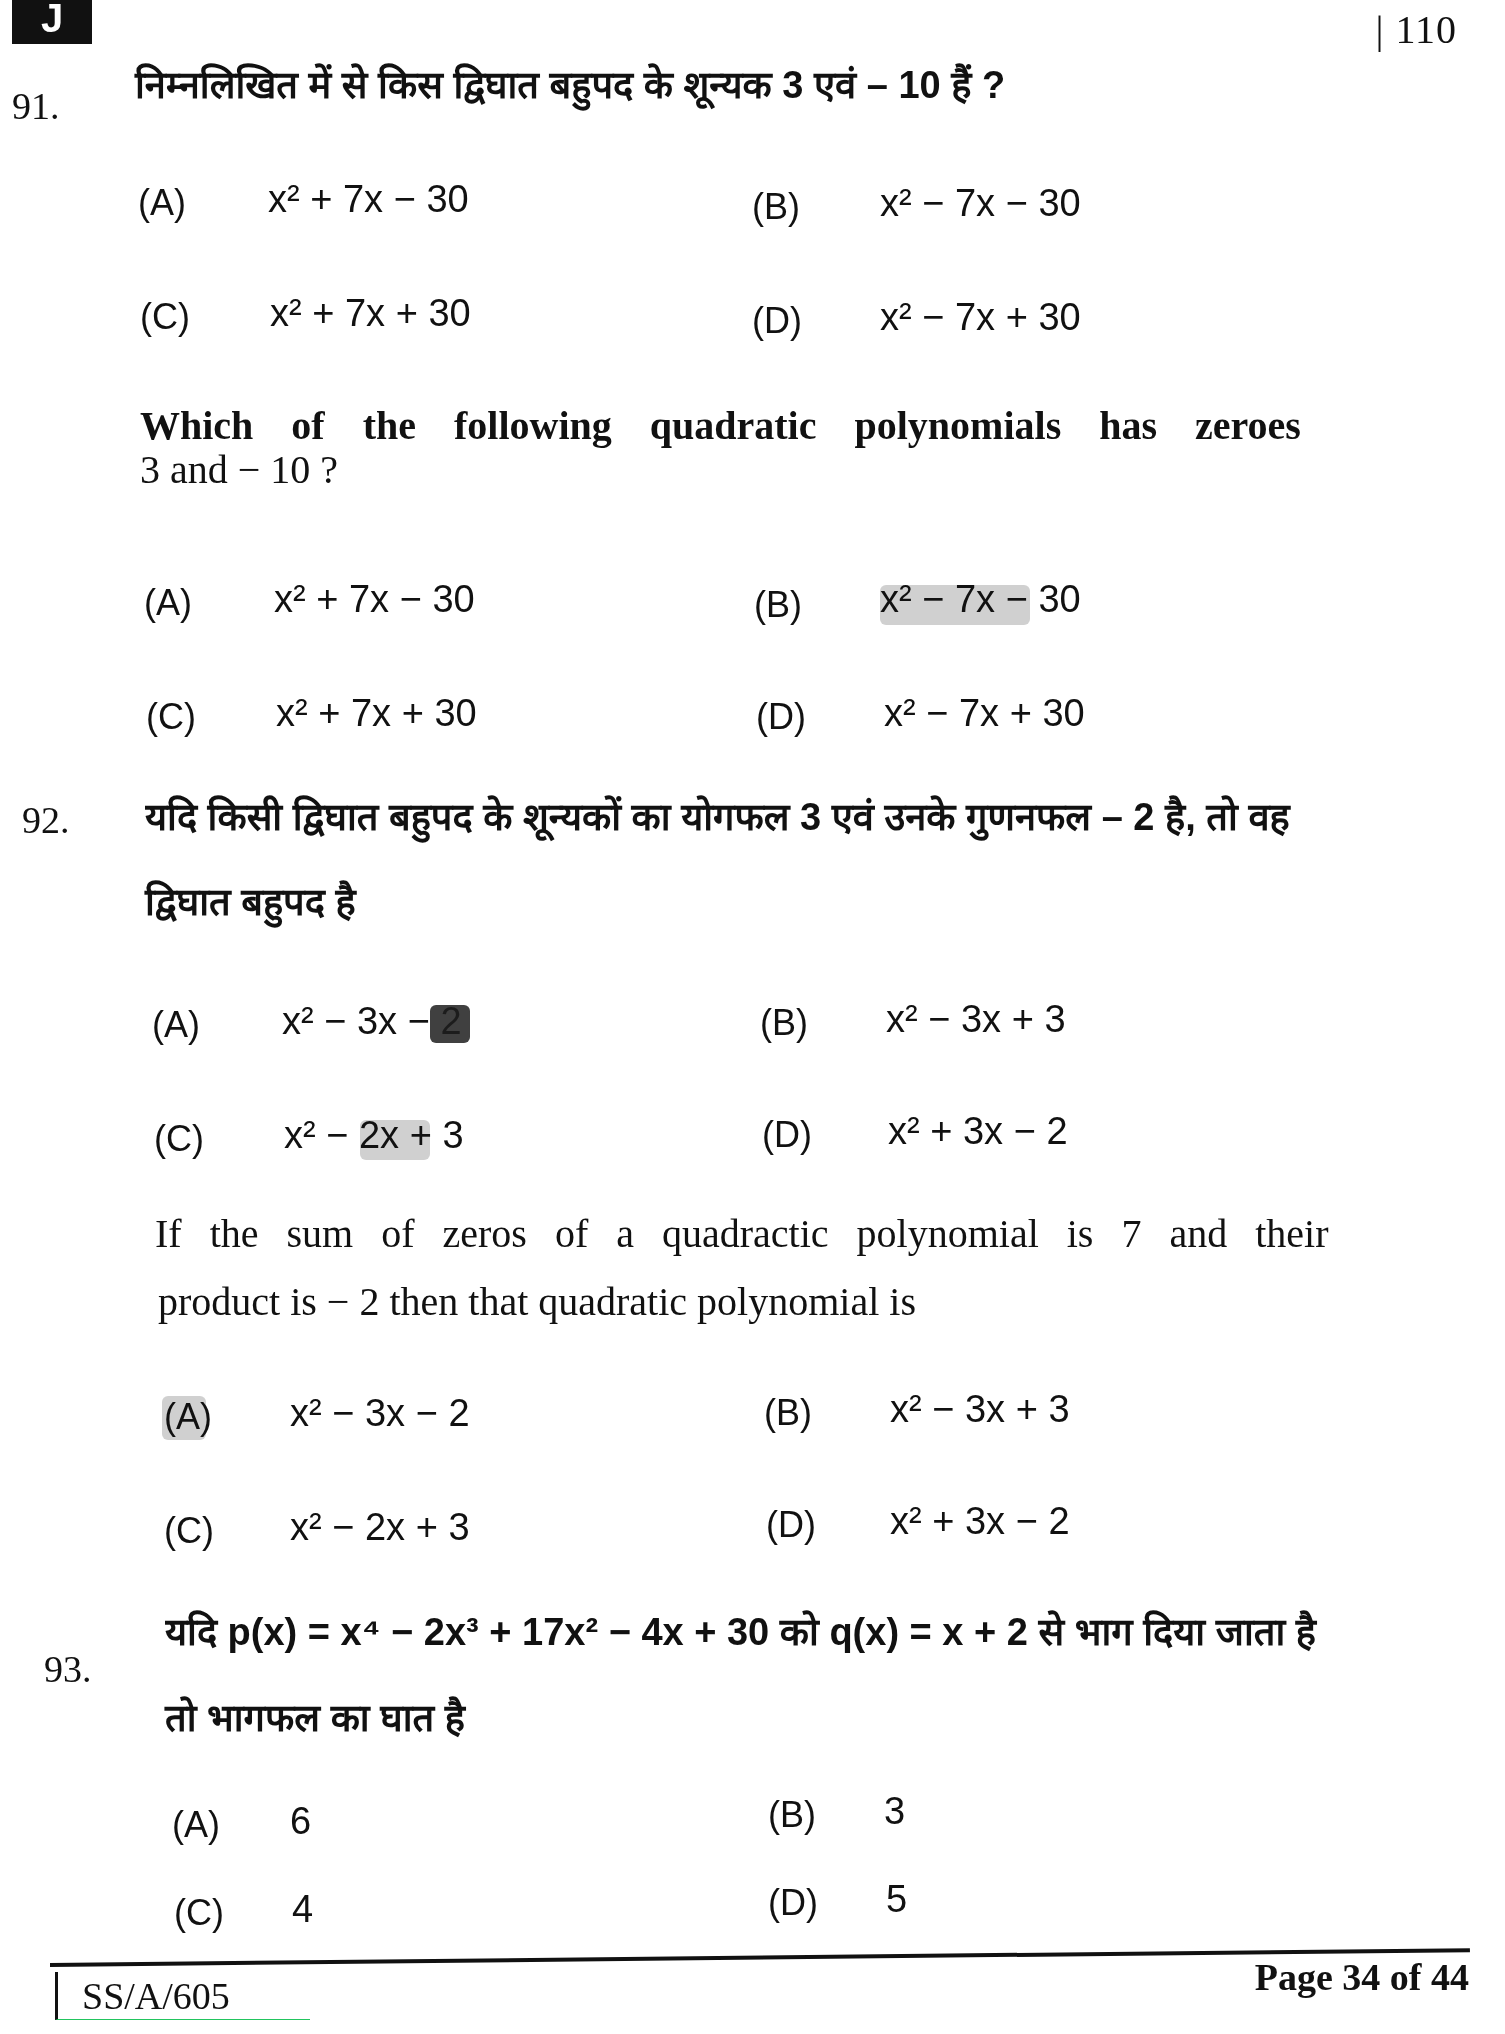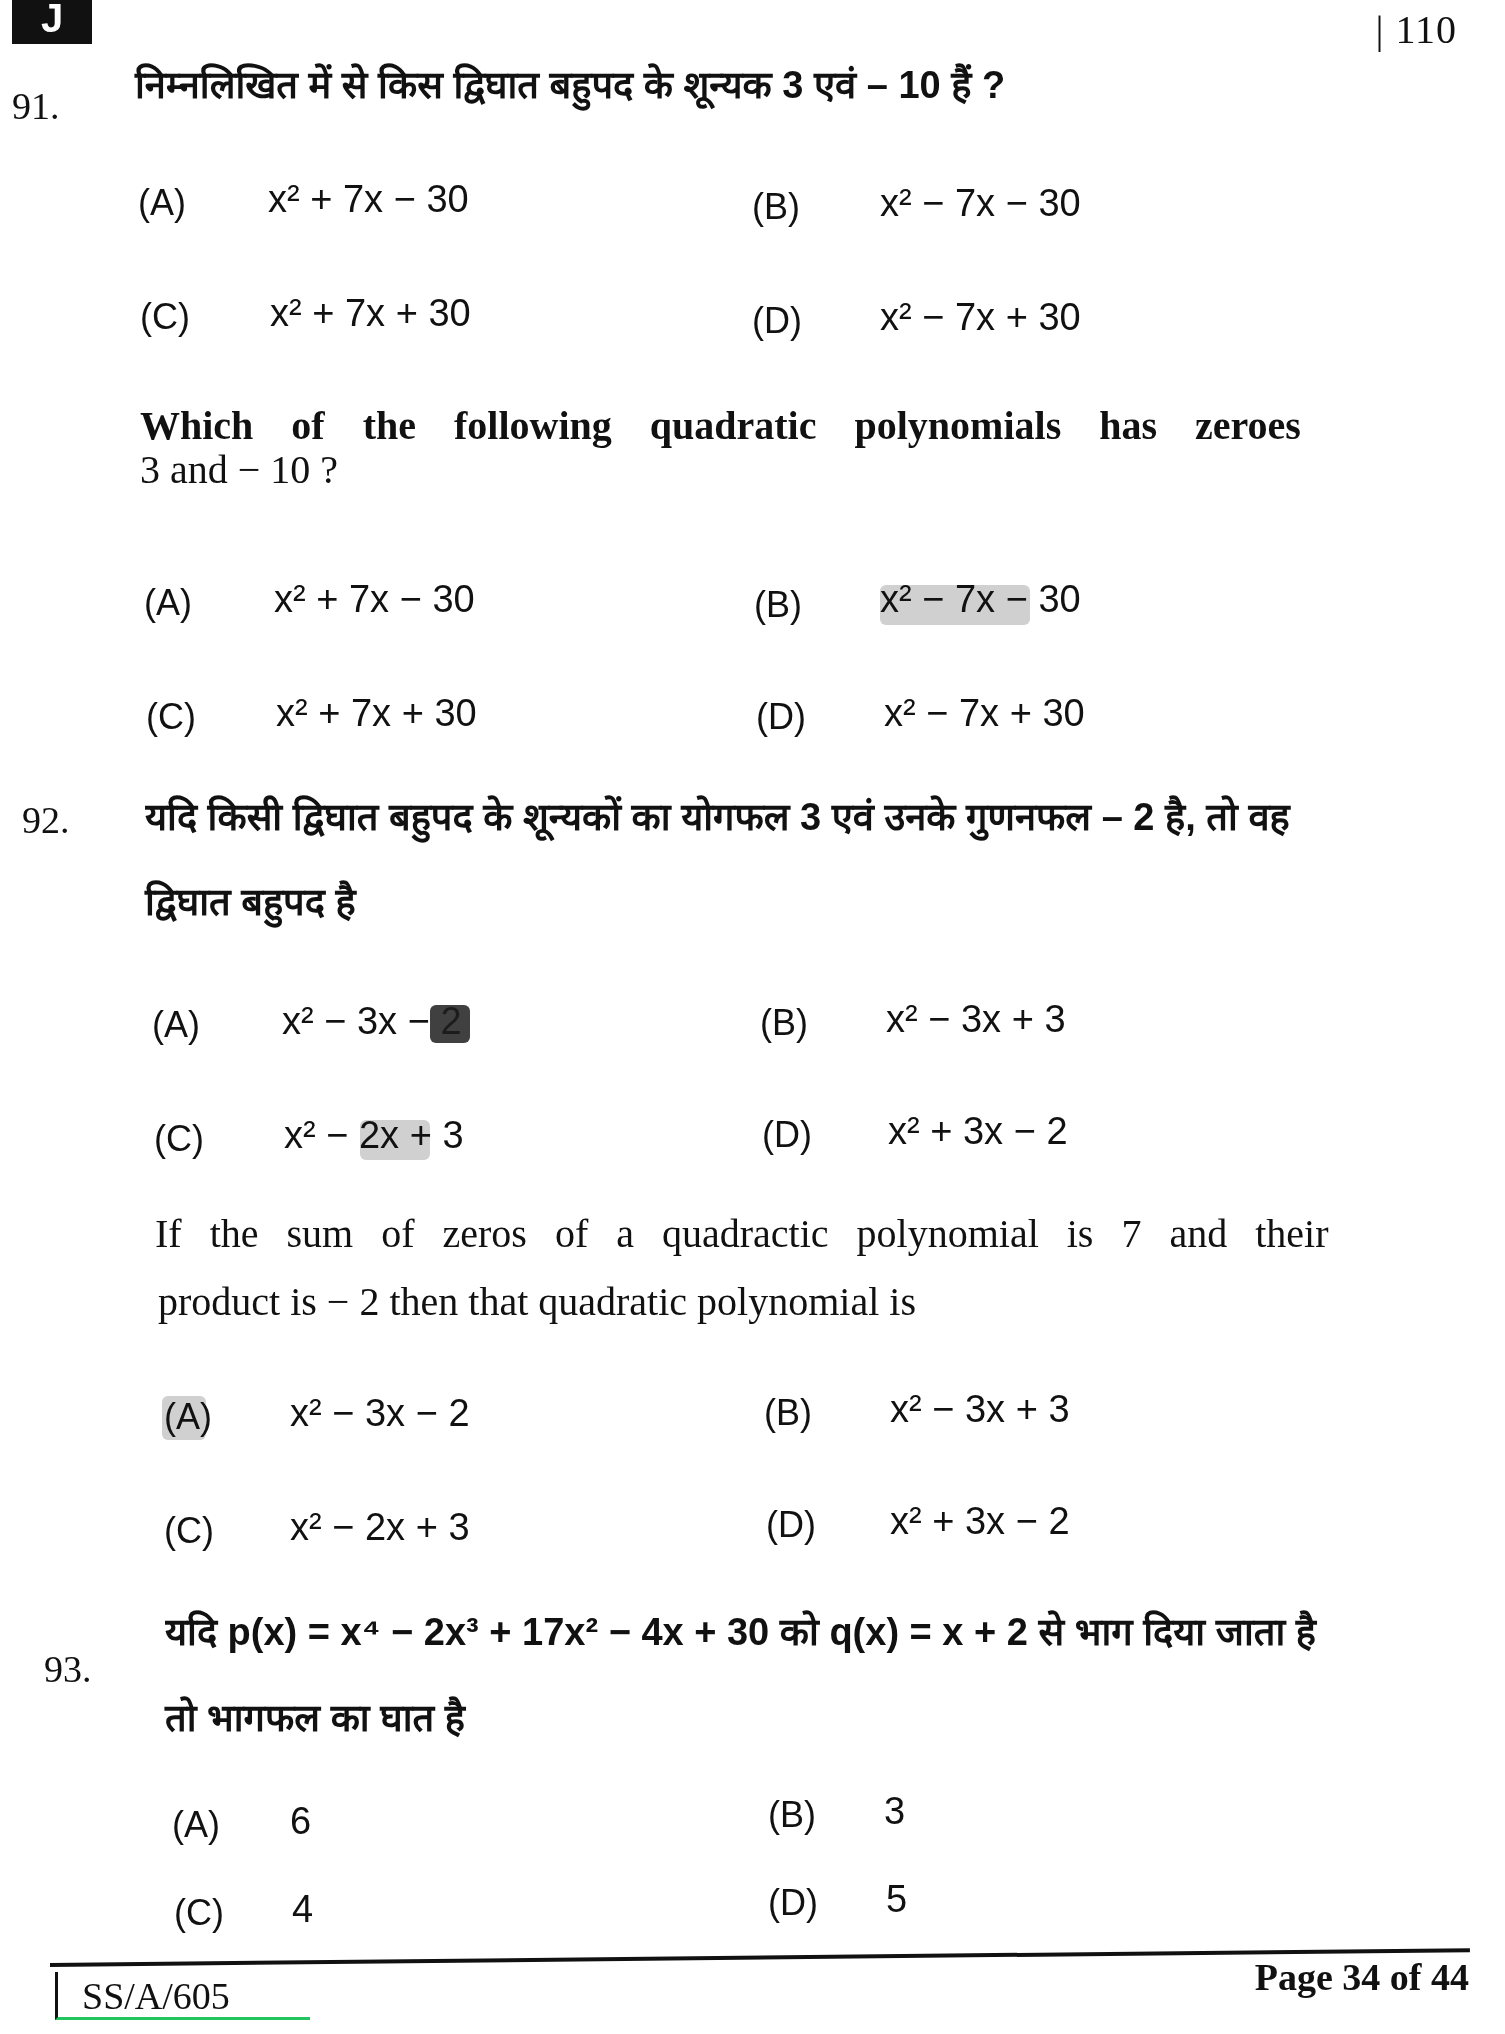--- a/index.html
+++ b/index.html
@@ -25,21 +25,21 @@
   }
   .opt-label { font-family: "Liberation Sans", sans-serif; font-size: 36px; }
   .opt-val { font-family: "Liberation Sans", sans-serif; font-size: 38px; }
   .smudge { background: rgba(120,120,120,0.35); border-radius: 6px; }
   .footer-line {
     left: 50px; top: 1963px; width: 1420px; height: 4px; background: #111;
     transform: rotate(-0.6deg); transform-origin: left center;
   }
   .doc-code {
     left: 55px; top: 1972px; width: 255px; height: 48px;
-    border-left: 3px solid #111; border-bottom: 3px solid #22c55e;
+    border-left: 3px solid #111; border-bottom: 1px solid #22c55e;
     font-size: 38px; line-height: 48px; padding-left: 24px; box-sizing: border-box;
   }
   .page-num { right: 36px; top: 1955px; font-size: 38px; font-weight: bold; text-align: center; }
 </style>
 </head>
 <body>
 
 <div class="abs set-badge">J</div>
 <div class="abs page-code">| 110</div>
 

